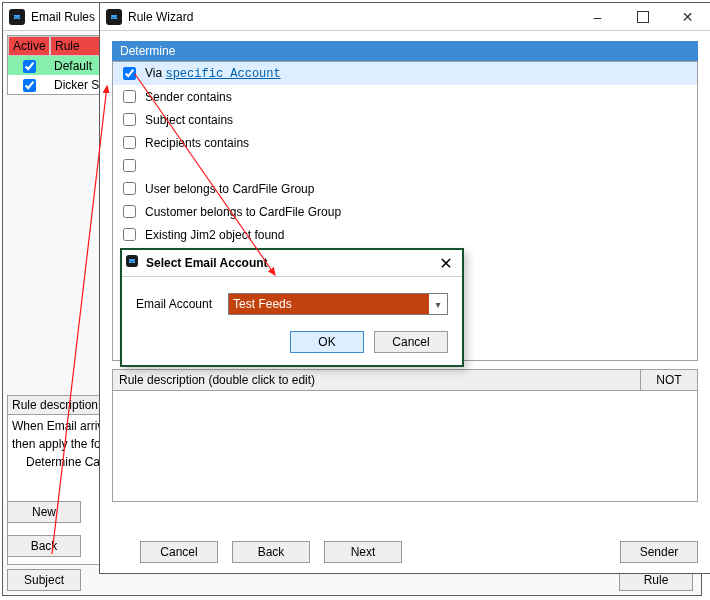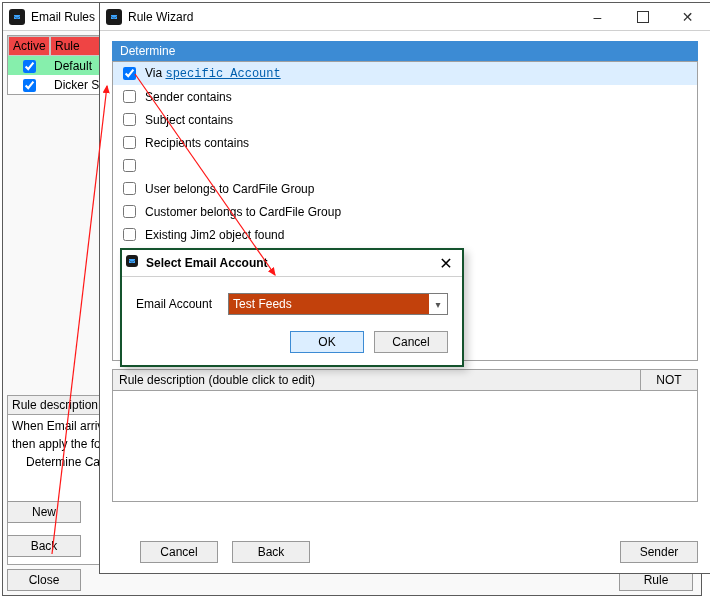--- a/index.html
+++ b/index.html
@@ -308,21 +308,21 @@
     <div class="back-desc-hdr">Rule description (double click to edit)</div>
     <div class="back-desc-body">
       <div>When Email arrives</div>
       <div>then apply the following</div>
       <div class="indent">Determine CardFile</div>
     </div>
 
     <div class="back-buttons">
       <div class="btn">New</div>
       <div class="btn">Back</div>
-      <div class="btn">Close</div>
+      <div class="btn">Subject</div>
     </div>
     <div class="btn" style="position:absolute; right:8px; bottom:4px;">Rule</div>
   </div>
 </div>
 <div class="new-highlight" style="left:5px;top:556px;width:90px;height:30px;"></div>
 
 <div id="wizard-window" class="window">
   <div class="titlebar">
     <span class="icon">
       <svg width="12" height="12" viewBox="0 0 12 12">
@@ -384,20 +384,21 @@
     <div class="desc-row">
       <div class="desc-cell">Rule description (double click to edit)</div>
       <div class="desc-cell not">NOT</div>
     </div>
     <div class="desc-body"></div>
 
     <div class="wiz-buttons">
       <span class="left">
         <div class="btn">Cancel</div>
         <div class="btn disabled">Back</div>
+        <div class="btn">Next</div>
       </span>
       <span class="spacer"></span>
       <div class="btn">Sender</div>
     </div>
   </div>
 </div>
 
 <div id="email-dialog">
   <div class="dlg-title">
     <span class="icon" style="width:16px;height:16px;">

